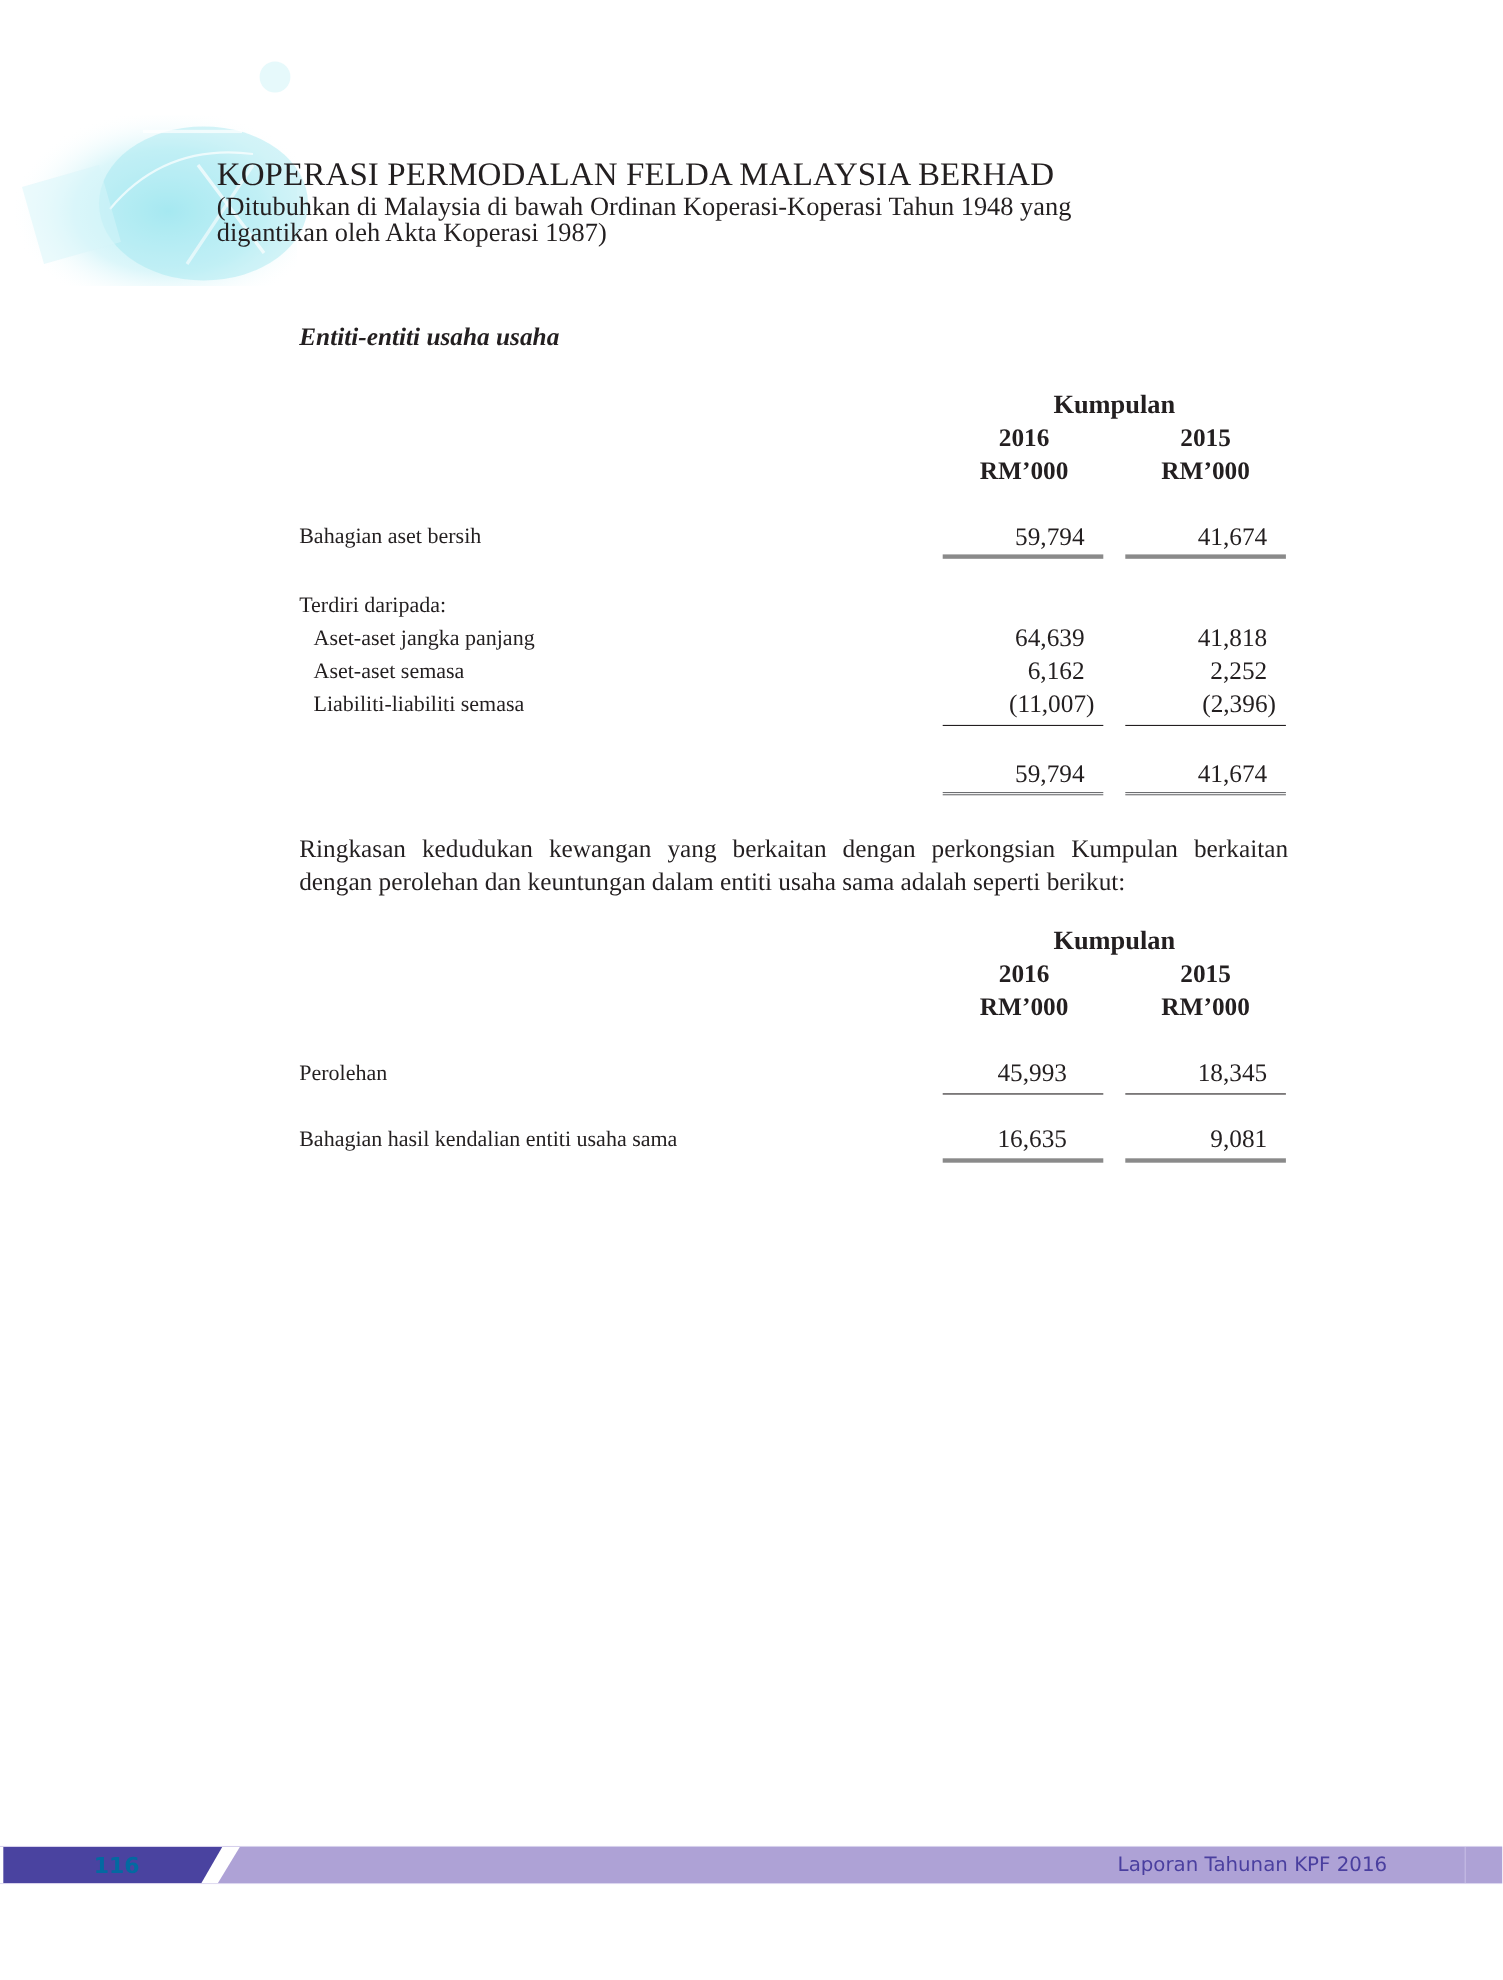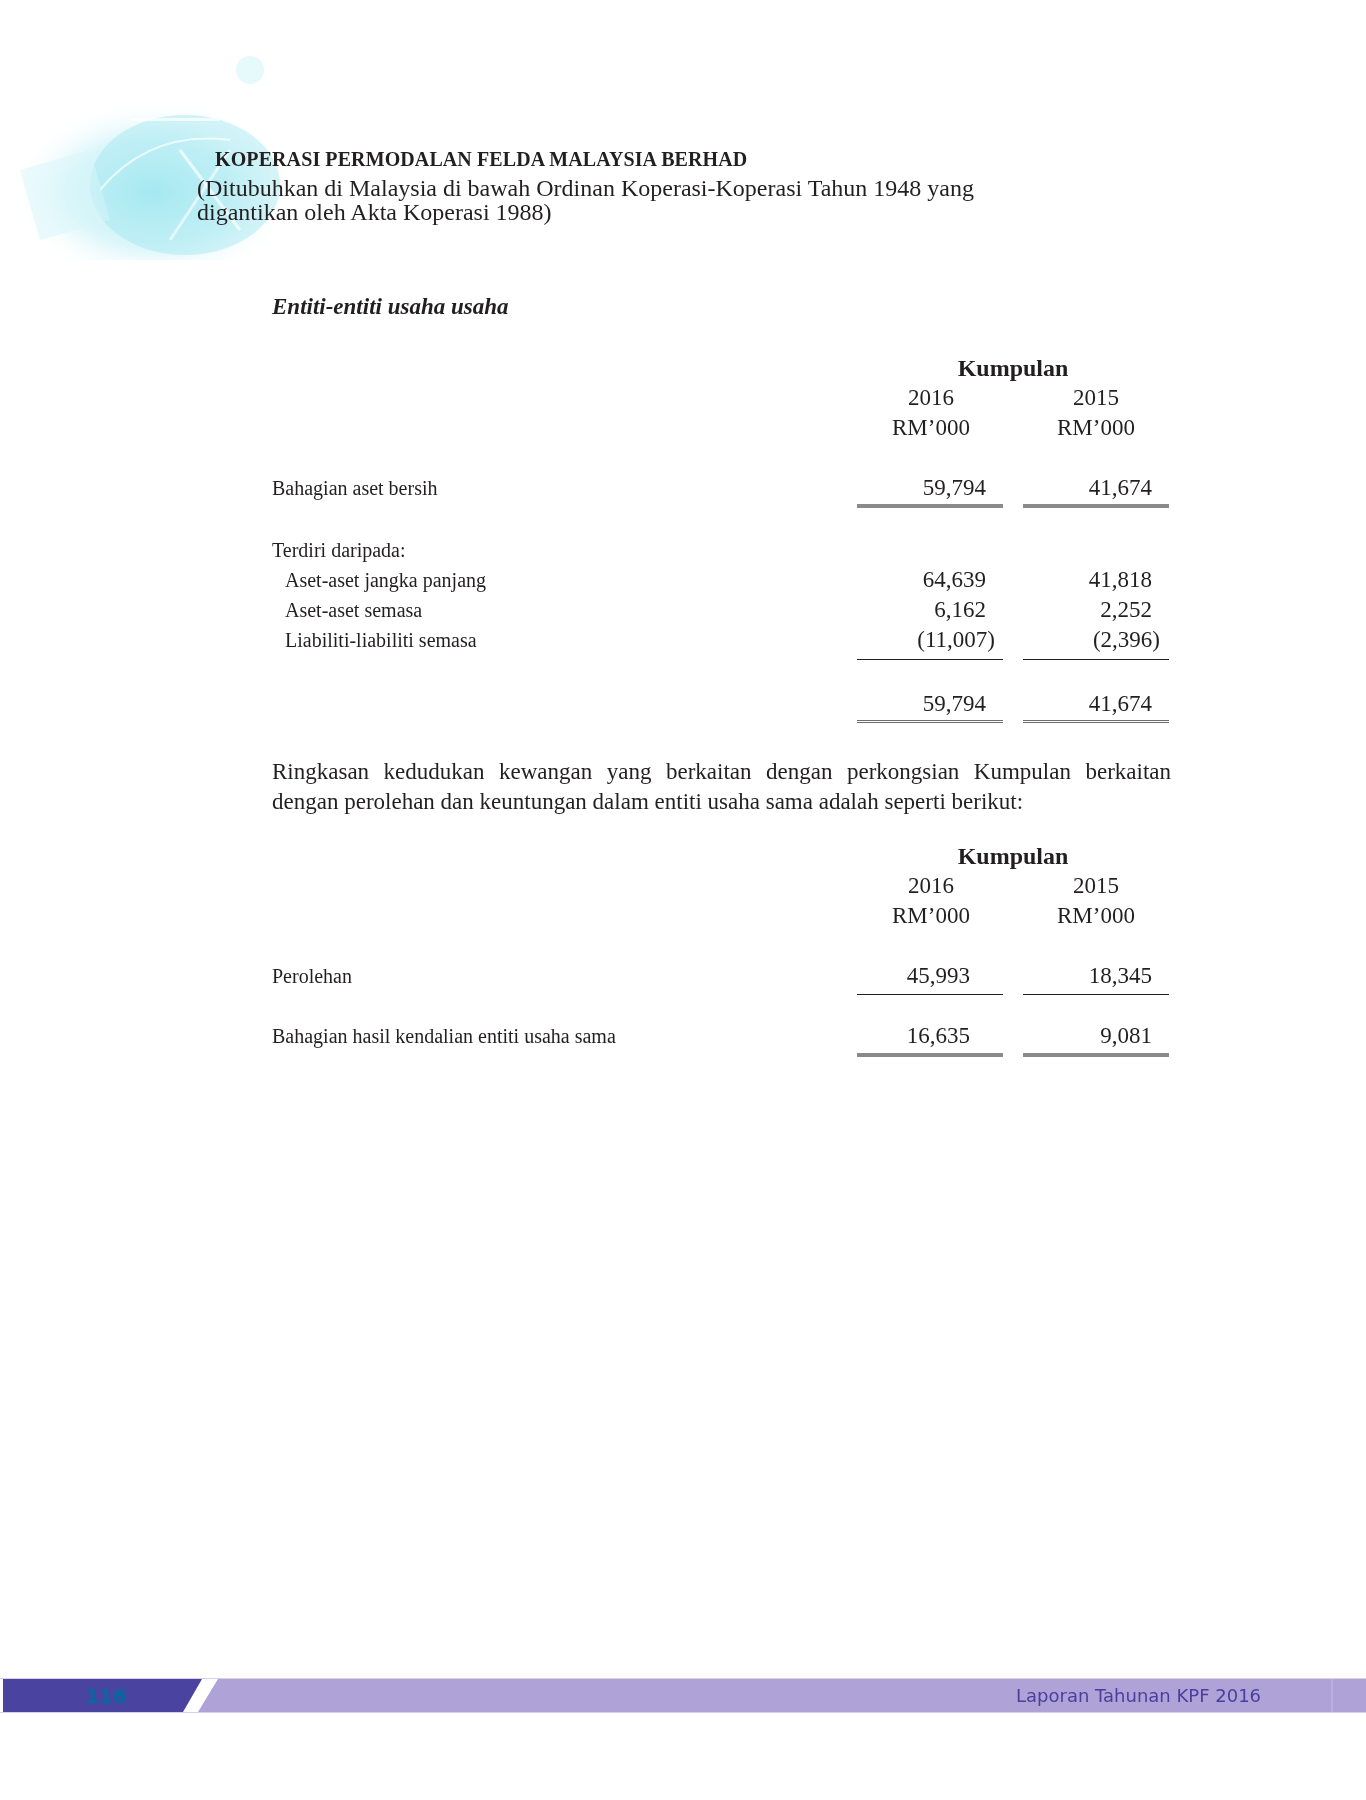--- a/index.html
+++ b/index.html
@@ -4,30 +4,30 @@
   <style>
     html, body { margin: 0; padding: 0; background: #ffffff; }
     body { width: 1366px; height: 1800px; position: relative; overflow: hidden;
            font-family: "Liberation Serif", "DejaVu Serif", serif; color: #231f20; }
     .abs { position: absolute; white-space: nowrap; }
 
     
     #watermark { position: absolute; left: 0; top: 30px; width: 300px; height: 230px; }
 
     
-    .title { left: 215px; top: 145px; font-size: 20px; font-weight: bold; line-height: 28px; letter-spacing: 0.1px; }
+    .title { left: 197px; top: 145px; font-size: 30px; font-weight: normal; line-height: 28px; letter-spacing: 0.1px; }
     .subtitle { left: 197px; font-size: 24px; line-height: 26px; }
     .sub1 { top: 175px; }
     .sub2 { top: 199px; }
 
     .section-heading { left: 272px; top: 293px; font-size: 23px; font-style: italic; font-weight: bold; line-height: 28px; }
 
     
     .col-group { font-size: 24px; font-weight: bold; line-height: 28px; text-align: center; width: 200px; }
-    .col-head { font-size: 23px; font-weight: normal; line-height: 28px; text-align: center; width: 120px; }
+    .col-head { font-size: 23px; font-weight: bold; line-height: 28px; text-align: center; width: 120px; }
 
     .row-label { left: 272px; font-size: 20px; line-height: 28px; }
     .row-label.indent { left: 285px; }
 
     .num { font-size: 23px; line-height: 28px; text-align: right; width: 140px; }
     .num.paren { width: 150px; }
 
     .rule { position: absolute; height: 0; }
     .single { border-top: 1.5px solid #231f20; }
     .double { border-top: 1.5px solid #6d6e71; border-bottom: 1.5px solid #6d6e71; height: 1px; }
@@ -59,21 +59,21 @@
   <rect x="130" y="88" width="90" height="3" fill="#ffffff" opacity="0.7"></rect>
   <line x1="180" y1="120" x2="240" y2="200" stroke="#ffffff" stroke-width="3" opacity="0.7"></line>
   <line x1="230" y1="120" x2="170" y2="210" stroke="#ffffff" stroke-width="3" opacity="0.6"></line>
   <path d="M100 160 Q150 100 230 110" stroke="#ffffff" stroke-width="2" fill="none" opacity="0.7"></path>
   <circle cx="250" cy="40" r="14" fill="#cdf3f8" opacity="0.5"></circle>
   <path d="M20 140 L90 120 L110 190 L40 210 Z" fill="#d7f5f9" opacity="0.5"></path>
 </svg>
 
 <div class="abs title">KOPERASI PERMODALAN FELDA MALAYSIA BERHAD</div>
 <div class="abs subtitle sub1">(Ditubuhkan di Malaysia di bawah Ordinan Koperasi-Koperasi Tahun 1948 yang</div>
-<div class="abs subtitle sub2">digantikan oleh Akta Koperasi 1988)</div>
+<div class="abs subtitle sub2">digantikan oleh Akta Koperasi 1987)</div>
 
 <div class="abs section-heading">Entiti-entiti usaha usaha</div>
 
 <div>
   <div class="abs col-group" style="left:913px; top:354px;">Kumpulan</div>
   <div class="abs col-head" style="left:871px; top:384px;">2016</div>
   <div class="abs col-head" style="left:1036px; top:384px;">2015</div>
   <div class="abs col-head" style="left:871px; top:414px;">RM’000</div>
   <div class="abs col-head" style="left:1036px; top:414px;">RM’000</div>
 

